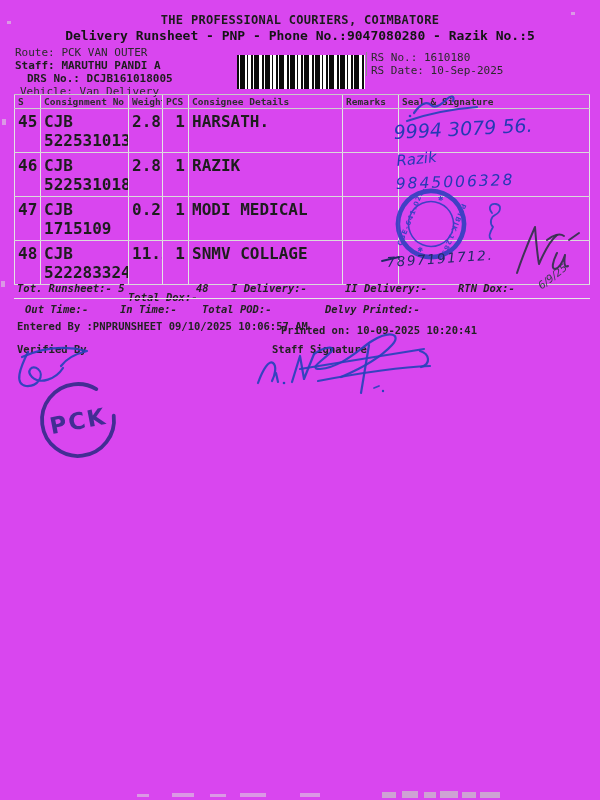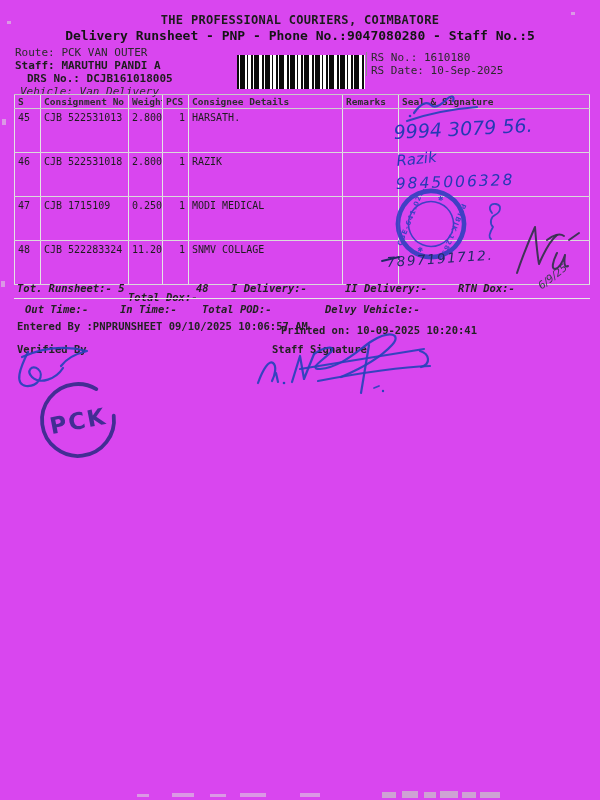--- a/index.html
+++ b/index.html
@@ -23,21 +23,21 @@
       #0b0b0b 14px 16px, #fff 16px 17px,
       #0b0b0b 17px 22px, #fff 22px 25px);
   }
   .table{position:absolute;left:14px;top:94px;width:576px;border-top:1px solid #c9c9c9;}
   .trow{display:grid;grid-template-columns:26px 88px 34px 26px 154px 56px 1fr;}
   .trow.head{height:13px;border-bottom:1px solid #cfcfcf;}
   .trow.data{height:43px;border-bottom:1px solid #dadada;}
   .trow > div{border-left:1px solid #e4e4e4;padding:1px 3px;overflow:hidden;}
   .trow > div:last-child{border-right:1px solid #e4e4e4;}
   .hcell{font-size:9.5px;font-weight:600;color:#2e2e2e;}
-  .dcell{font-size:10px;font-weight:400;color:#1d1d1d;padding-top:3px !important;}
+  .dcell{font-size:16px;font-weight:700;color:#1d1d1d;padding-top:3px !important;}
   .num{text-align:right;}
   .totline{font-size:10.5px;font-weight:700;color:#222;font-style:italic;}
   .rule{position:absolute;left:14px;width:576px;height:1px;background:#e6e6e6;}
   .lbl{font-size:10.5px;font-weight:700;color:#222;}
   svg.ink{position:absolute;left:0;top:0;pointer-events:none;}
   .sig{fill:none;stroke:#2742bb;stroke-width:2.2;stroke-linecap:round;stroke-linejoin:round;opacity:.92;}
   .sig-thin{fill:none;stroke:#2742bb;stroke-width:1.8;stroke-linecap:round;stroke-linejoin:round;opacity:.9;}
   .sig-dark{fill:none;stroke:#32324a;stroke-width:2;stroke-linecap:round;stroke-linejoin:round;opacity:.92;}
   .hand{font-family:"DejaVu Sans", sans-serif;font-style:italic;fill:#2539b4;}
   .hand-dark{font-family:"DejaVu Sans", sans-serif;font-style:italic;fill:#202a66;}
@@ -48,35 +48,35 @@
   .pck-text{font-family:"DejaVu Sans", sans-serif;font-weight:700;fill:#3b2c90;letter-spacing:2px;}
   .smudge{position:absolute;background:#dcdcdc;opacity:.55;}
   .smudge.dk{background:#c9c9c9;opacity:.7;}
 </style>
 </head>
 <body>
 
 <div class="sheet">
 
   <div class="t title">THE PROFESSIONAL COURIERS, COIMBATORE</div>
-  <div class="t subtitle">Delivery Runsheet - PNP - Phone No.:9047080280 - Staff No.:5</div>
+  <div class="t subtitle">Delivery Runsheet - PNP - Phone No.:9047080280 - Razik No.:5</div>
 
   <div class="t meta" style="left:15px;top:46px;">
     <span>Route:</span>
     <span>PCK VAN OUTER</span>
   </div>
   <div class="t meta b" style="left:15px;top:59px;">
     <span>Staff:</span>
     <span>MARUTHU PANDI A</span>
   </div>
   <div class="t meta b" style="left:15px;top:72px;margin-left:12px;">
     <span>DRS No.:</span>
     <span>DCJB161018005</span>
   </div>
-  <div class="t meta" style="left:20px;top:85px;font-style:italic;">
+  <div class="t meta" style="left:20px;top:85px;">
     <span>Vehicle:</span>
     <span>Van Delivery</span>
   </div>
 
   <div class="barcode"></div>
   <div class="vline"></div>
   <div class="t rsline" style="left:371px;top:51px;">RS No.: 1610180</div>
   <div class="t rsline" style="left:371px;top:64px;">RS Date: 10-Sep-2025</div>
 
   <div class="table">
@@ -131,21 +131,21 @@
   <div class="t totline" style="left:128px;top:282px;margin-top:9px;">Total Dox:-</div>
   <div class="t totline" style="left:196px;top:282px;">48</div>
   <div class="t totline" style="left:231px;top:282px;">I Delivery:-</div>
   <div class="t totline" style="left:345px;top:282px;">II Delivery:-</div>
   <div class="t totline" style="left:458px;top:282px;">RTN Dox:-</div>
   <div class="rule" style="top:298px;"></div>
 
   <div class="t totline" style="left:17px;top:303px;margin-left:8px;">Out Time:-</div>
   <div class="t totline" style="left:120px;top:303px;">In Time:-</div>
   <div class="t totline" style="left:202px;top:303px;">Total POD:-</div>
-  <div class="t totline" style="left:325px;top:303px;">Delvy Vehicle:-</div>
+  <div class="t totline" style="left:325px;top:303px;">Delvy Printed:-</div>
 
   <div class="t lbl" style="left:17px;top:320px;">Entered By :PNPRUNSHEET 09/10/2025 10:06:57 AM</div>
   <div class="t lbl" style="left:281px;top:324px;">Printed on: 10-09-2025 10:20:41</div>
 
   <div class="t lbl" style="left:17px;top:343px;">Verified By</div>
   <div class="t lbl" style="left:272px;top:343px;">Staff Signature</div>
 
   <svg class="ink" width="600" height="800" viewBox="0 0 600 800">
 
     <g>

